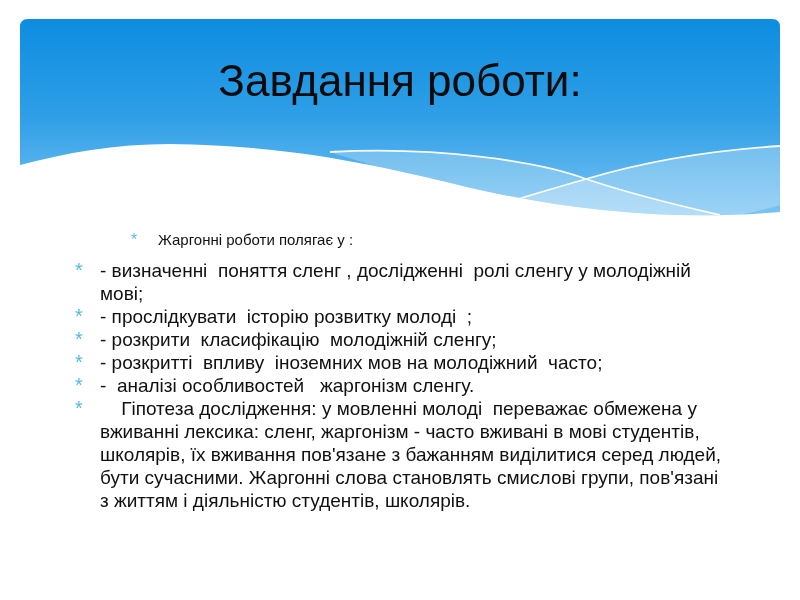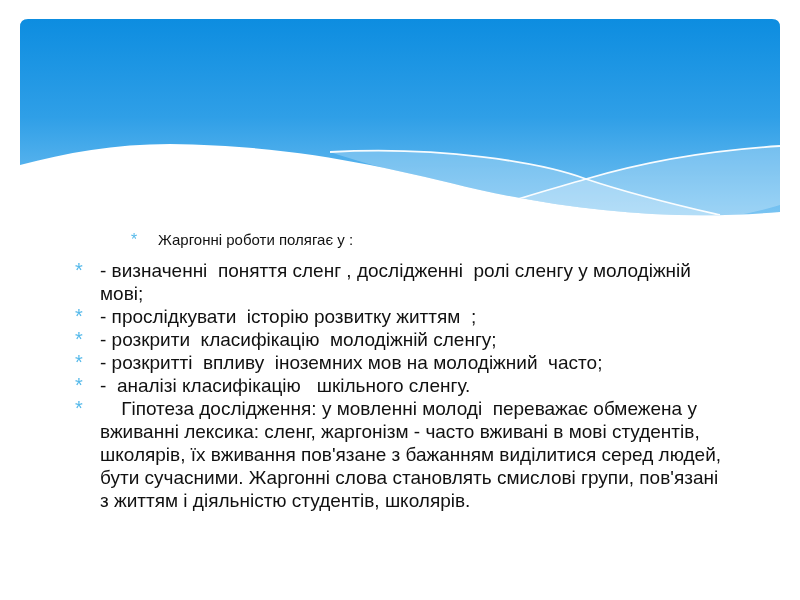--- a/index.html
+++ b/index.html
@@ -87,48 +87,49 @@
     <path d="M0,146 C45,134 95,125 150,125 C280,127 360,147 460,171 C555,192 655,202 760,193 L760,8 Q760,0 752,0 L8,0 Q0,0 0,8 Z" fill="url(#hdrGrad)"></path>
 
     <g clip-path="url(#panelClip)">
       <path d="M310,133 C420,127 520,143 566,160 C620,178 665,188 700,196 C640,203 560,194 450,170 C390,157 340,143 310,133 Z" fill="#ffffff" opacity="0.24"></path>
       <path d="M760,127 C680,132 620,144 566,160 C525,172 495,180 472,189 C540,203 640,206 700,199 C722,196 744,191 760,186 Z" fill="#ffffff" opacity="0.26"></path>
       <path d="M310,133 C420,127 520,143 566,160 C620,178 665,188 700,196" fill="none" stroke="#ffffff" stroke-width="1.8" opacity="0.95"></path>
       <path d="M760,127 C680,132 620,144 566,160 C525,172 495,180 472,189" fill="none" stroke="#ffffff" stroke-width="1.8" opacity="0.95"></path>
     </g>
   </svg>
 
+  <div class="slide-title">Завдання роботи:</div>
 
   <div class="body-text">
 
     <div class="intro-row">
       <span class="bullet">*</span>
       <span class="bullet-text">Жаргонні роботи полягає у :</span>
     </div>
 
     <div class="bullet-list">
       <div class="bullet-row">
         <span class="bullet">*</span>
         <span class="bullet-text">- визначенні  поняття сленг , дослідженні  ролі сленгу у молодіжній мові;</span>
       </div>
       <div class="bullet-row">
         <span class="bullet">*</span>
-        <span class="bullet-text">- прослідкувати  історію розвитку життям  ;</span>
+        <span class="bullet-text">- прослідкувати  історію розвитку молоді  ;</span>
       </div>
       <div class="bullet-row">
         <span class="bullet">*</span>
         <span class="bullet-text">- розкрити  класифікацію  молодіжній сленгу;</span>
       </div>
       <div class="bullet-row">
         <span class="bullet">*</span>
         <span class="bullet-text">- розкритті  впливу  іноземних мов на молодіжний  часто;</span>
       </div>
       <div class="bullet-row">
         <span class="bullet">*</span>
-        <span class="bullet-text">-  аналізі класифікацію   шкільного сленгу.</span>
+        <span class="bullet-text">-  аналізі особливостей   жаргонізм сленгу.</span>
       </div>
       <div class="bullet-row">
         <span class="bullet">*</span>
         <span class="bullet-text">    Гіпотеза дослідження: у мовленні молоді  переважає обмежена у вживанні лексика: сленг, жаргонізм - часто вживані в мові студентів, школярів, їх вживання пов'язане з бажанням виділитися серед людей, бути сучасними. Жаргонні слова становлять смислові групи, пов'язані з життям і діяльністю студентів, школярів.</span>
       </div>
     </div>
 
   </div>
 </div>
 

